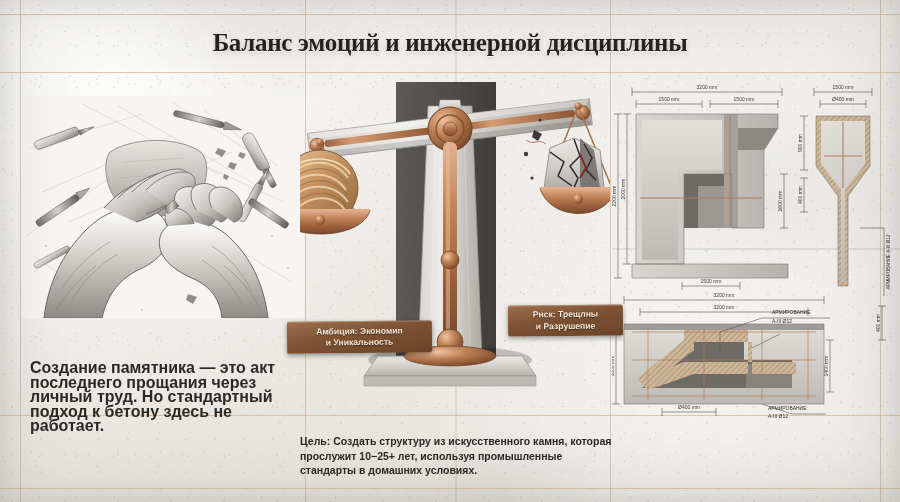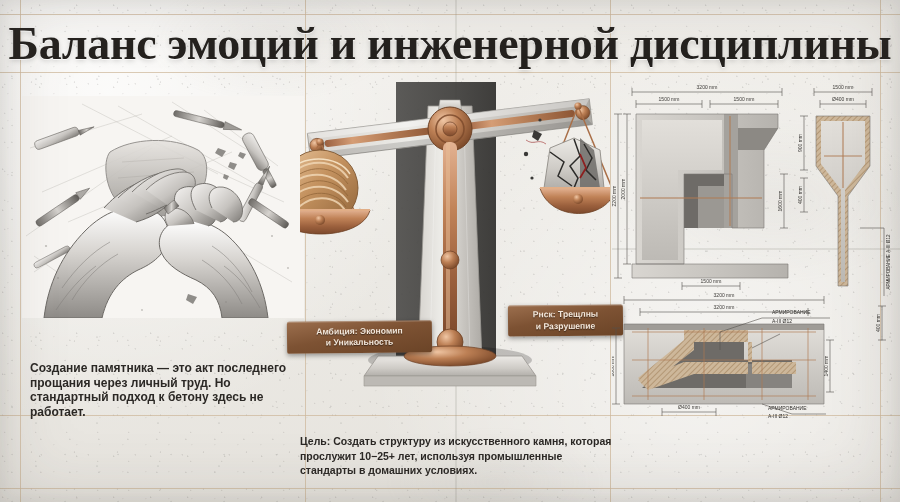--- a/index.html
+++ b/index.html
@@ -43,37 +43,37 @@
   .seam{position:absolute;background:rgba(140,136,130,.18);pointer-events:none;}
   .seam.v{width:2px;top:0;bottom:0;}
   .seam.h{height:2px;left:0;right:0;}
 
   
   #title-band{position:absolute;left:0;right:0;top:14px;height:58px;}
   #title{
     position:absolute;left:0;right:0;top:50%;transform:translateY(-50%);
     text-align:center;
     font-family:"Liberation Serif", serif;
-    font-weight:700;font-size:46px;letter-spacing:-.3px;
+    font-weight:700;font-size:25px;letter-spacing:-.3px;
     color:#24211e;
     text-shadow:0 1px 0 rgba(255,255,255,.8), 0 2px 5px rgba(0,0,0,.16);
     white-space:nowrap;
   }
 
   
   #sketch{
     position:absolute;left:22px;top:96px;width:282px;height:222px;
     background:linear-gradient(160deg,#fbfaf8 0%,#f2f0ec 55%,#e9e6e1 100%);
     overflow:hidden;
   }
   #sketch svg{display:block;}
   
   #caption-left{
     position:absolute;left:30px;top:361px;width:272px;
-    font-size:12px;line-height:14.5px;color:#2b2825;font-weight:600;
+    font-size:16px;line-height:14.5px;color:#2b2825;font-weight:600;
   }
   
   #goal{
     position:absolute;left:300px;width:320px;top:434px;
     font-size:10.5px;line-height:14.5px;color:#2b2825;font-weight:600;
   }
 
   
   #scale{position:absolute;left:300px;top:60px;width:310px;height:360px;}
   #scale svg{display:block;}

